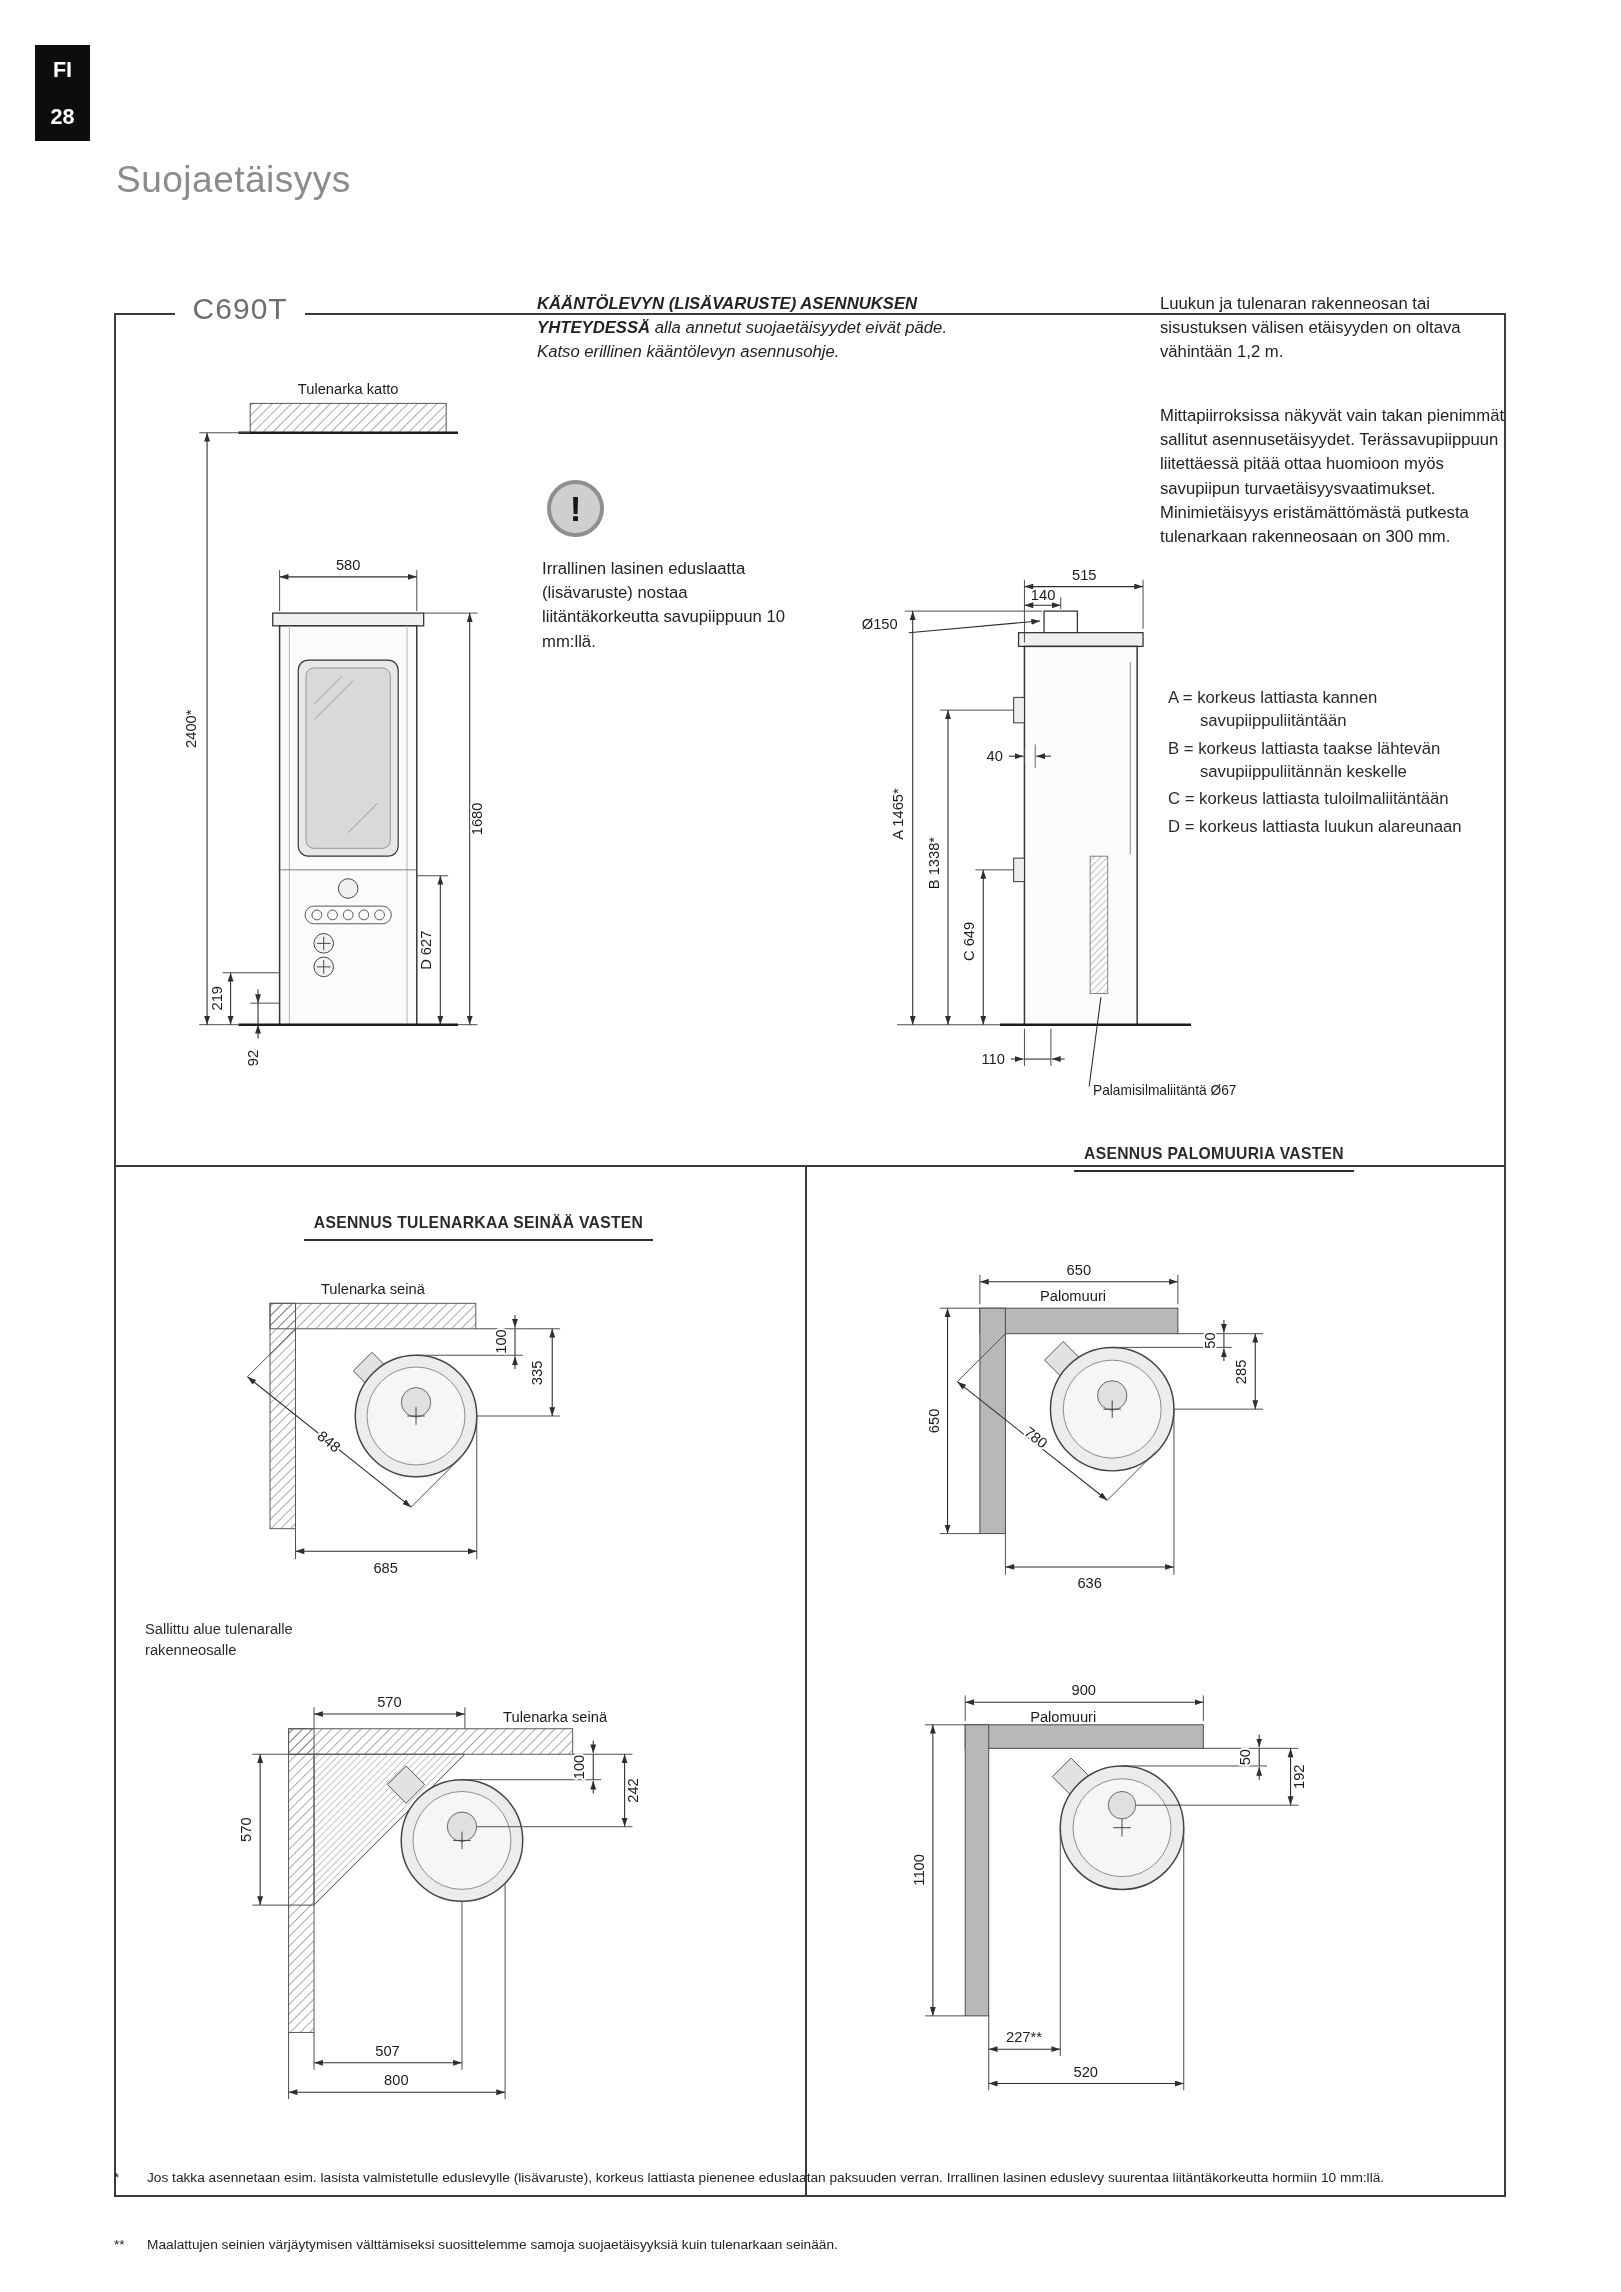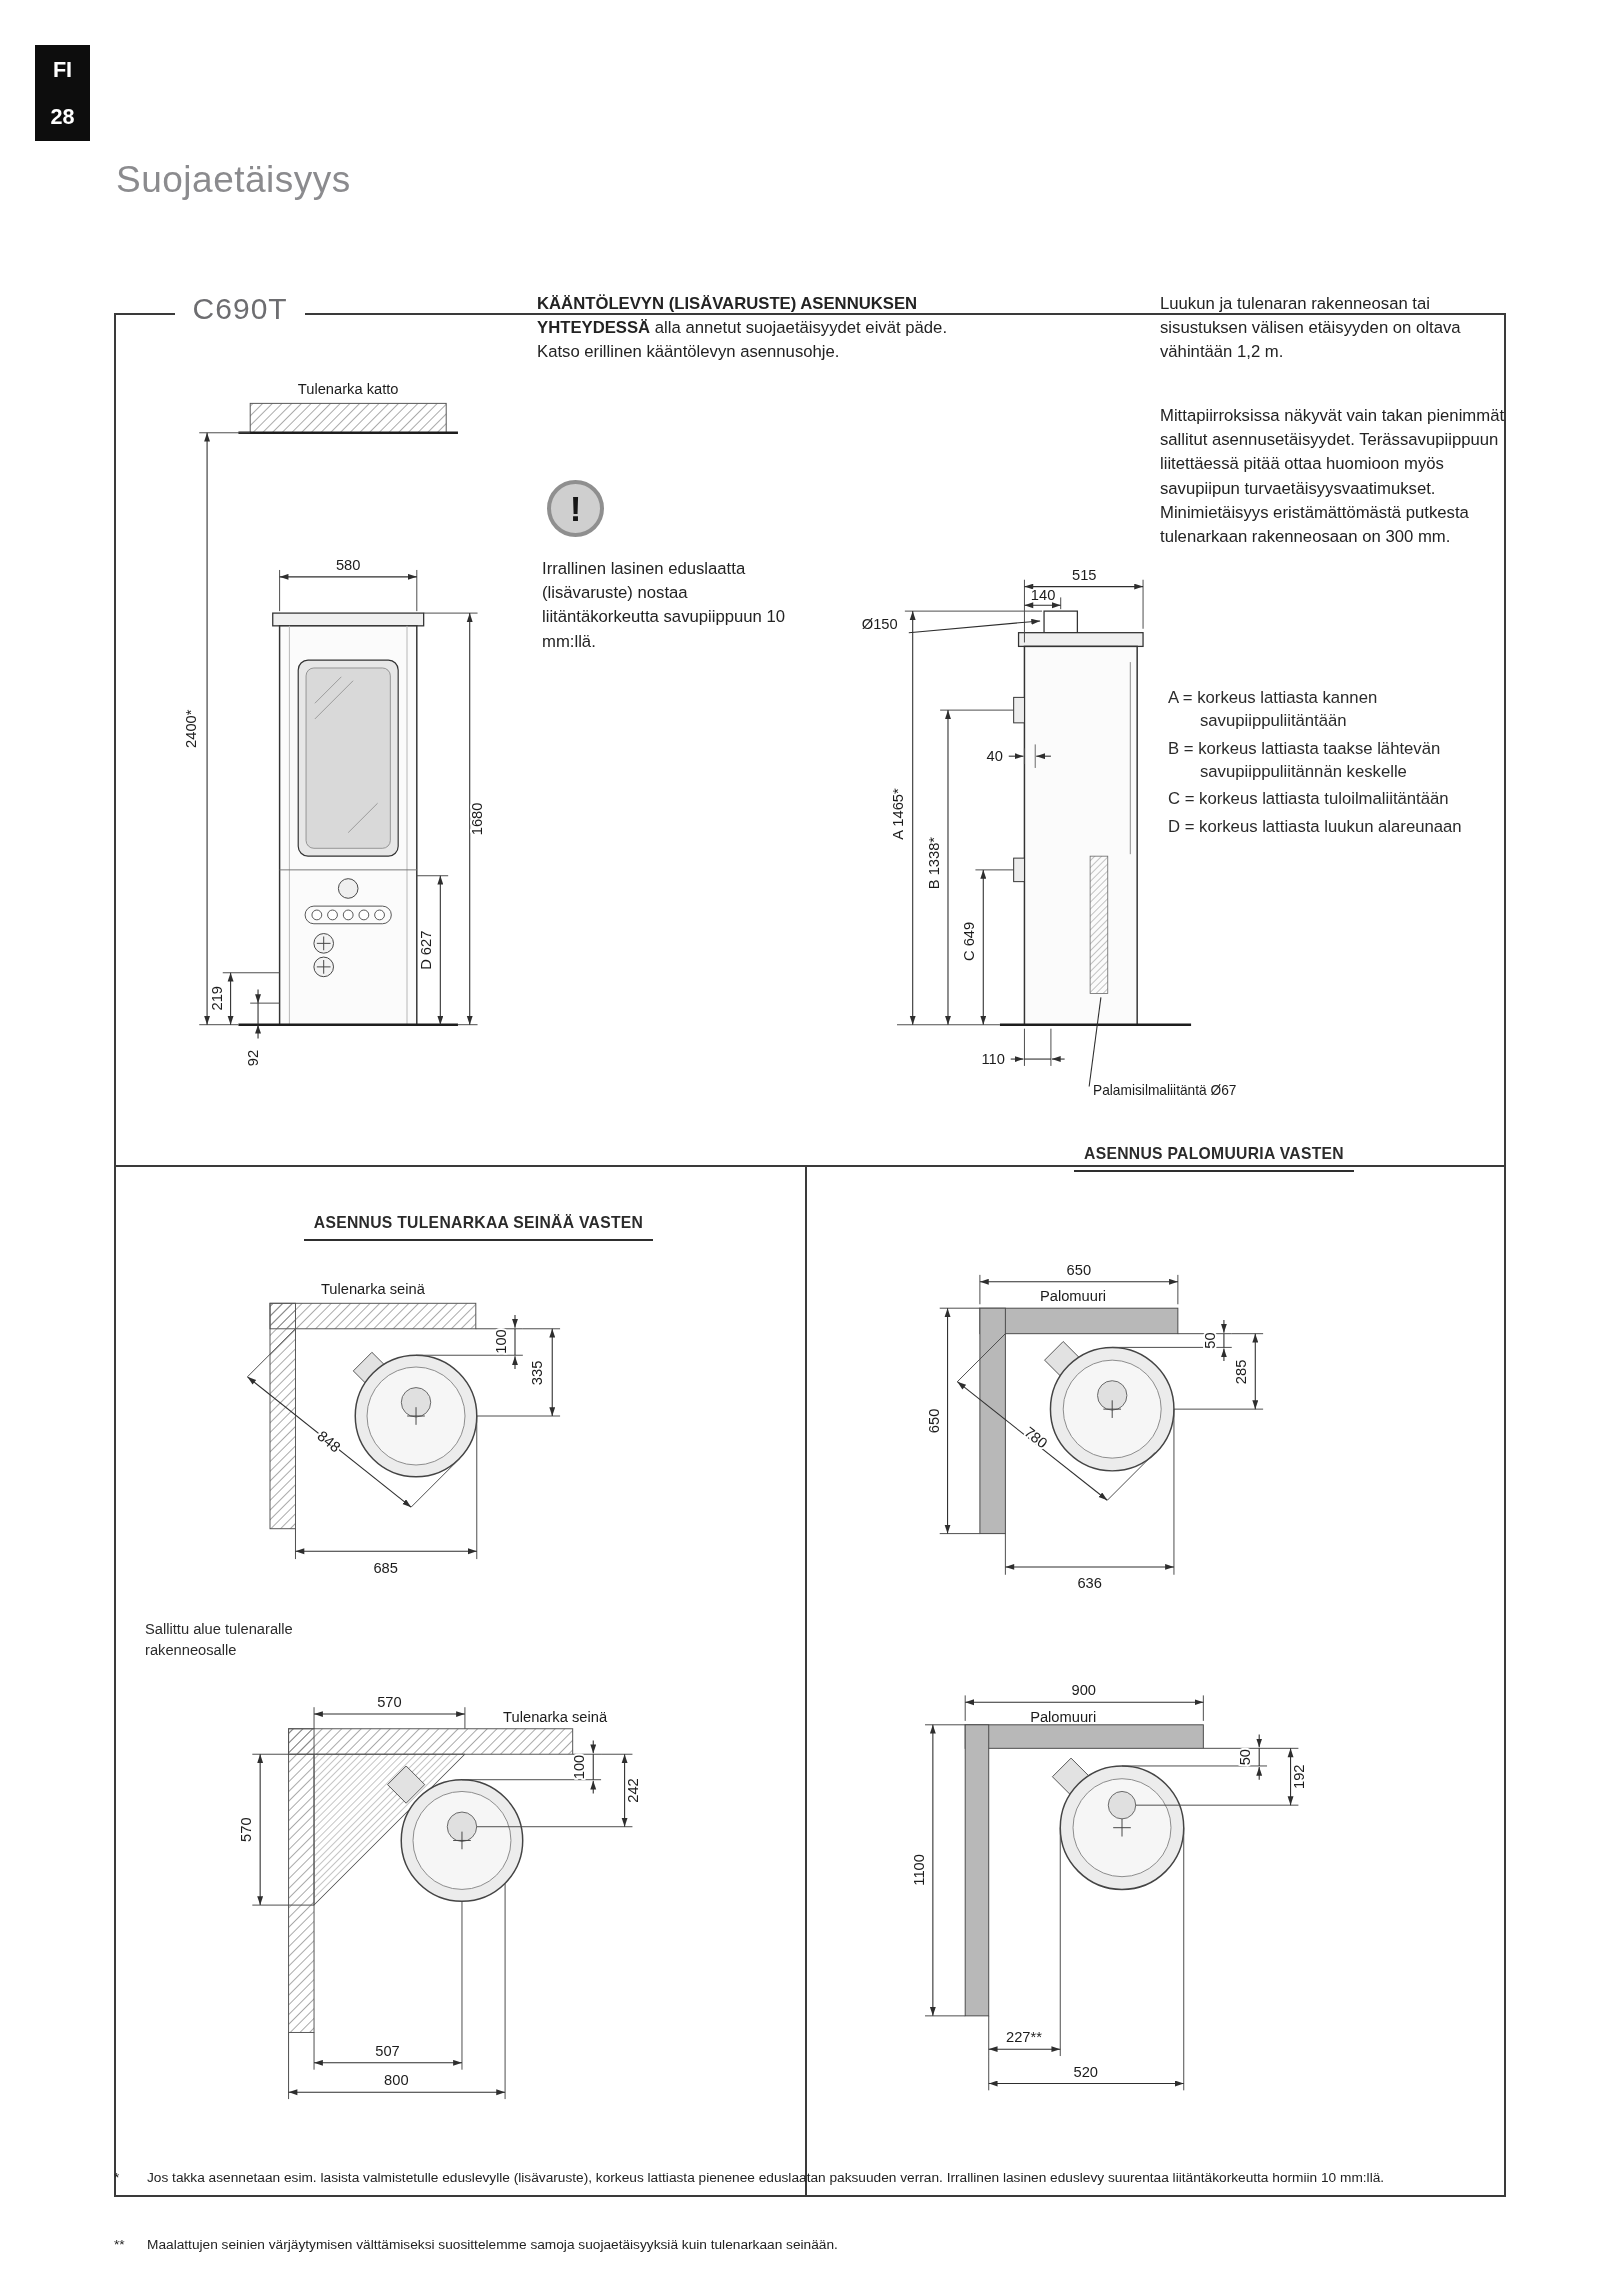--- a/index.html
+++ b/index.html
@@ -11,21 +11,21 @@
             display:flex; align-items:center; justify-content:center; }
   .lang   { left:35px; top:35px;  width:55px; height:49px;margin-top:10px; }
   .pagenum{ left:35px; top:92px;  width:55px; height:49px; }
   .title  { left:116px; top:159px; font-size:37px; color:#8b8b8e; letter-spacing:0.5px; }
   .mainbox{ position:absolute; left:114px; top:267px; width:1392px; height:1884px; border:2px solid #3a3a3a;margin-top:46px; }
   .model  { position:absolute; top:-23.5px; left:59px; background:#fff; padding:0 17.6px; font-size:30px; color:#6d6d70; letter-spacing:1px; }
   .hdiv   { position:absolute; left:0; right:0; top:850px; height:2px; background:#3a3a3a; }
   .vdiv   { position:absolute; left:689px; top:850px; bottom:0; width:2px; background:#3a3a3a; }
   .para   { font-size:16.7px; line-height:1.45; color:#232323; }
   .b      { font-weight:bold; }
-  .intro  { left:537px; top:292px; width:443px; }
+  .intro  { left:537px; top:292px; width:443px;font-style:italic; }
   .r1     { left:1160px; top:292px; width:349px; }
   .r2     { left:1160px; top:404px; width:349px; }
   .legend { left:1168px; top:686px; width:355px; font-size:16.7px; line-height:1.4; }
   .legend .li { padding-left:32px; text-indent:-32px; margin-bottom:3.9px; }
   .warn   { left:547px; top:480px; width:57px; height:57px; border-radius:50%; background:#cfcfcf;
             border:4.9px solid #8f8f8f; color:#161616; display:flex; align-items:center; justify-content:center;
             font-size:35px; font-weight:bold; }
   .note   { left:542px; top:557px; width:253px; }
   .secheader { font-size:15.7px; font-weight:bold; text-align:center; letter-spacing:0.3px; }
   .secheader span { display:inline-block; border-bottom:2px solid #2e2e2e; padding:0 9.8px 6.9px; }

